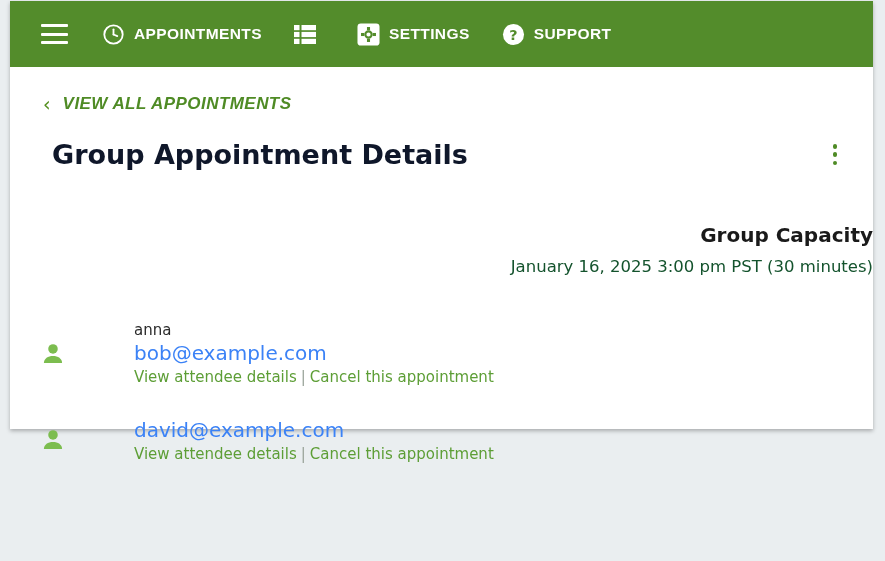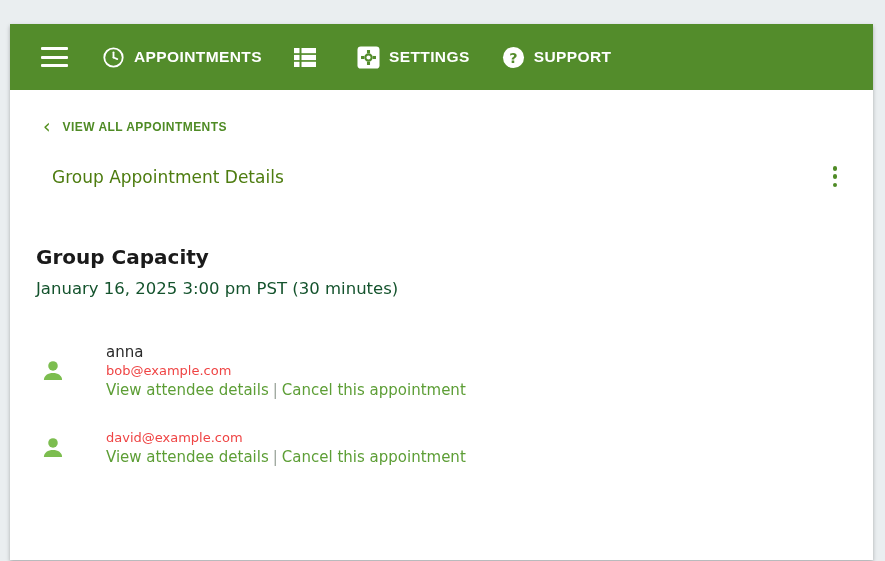--- a/index.html
+++ b/index.html
@@ -11,23 +11,23 @@
     height: 561px;
     background: #eaeef0;
     font-family: "Liberation Sans", sans-serif;
     overflow: hidden;
   }
 
   
   #app-card {
     position: absolute;
     left: 10px;
-    top: 24px;
+    top: 1px;
     width: 863px;
-    height: 536px;
+    height: 428px;
     background: #ffffff;
     box-shadow: 0 2px 4px rgba(0,0,0,0.28);
   }
 
   
   #top-nav {
     height: 66px;
     background: #538c2b;
     display: flex;
     align-items: center;
@@ -93,55 +93,57 @@
   }
   #back-chevron {
     color: #54901f;
     font-size: 19px;
     line-height: 1;
     margin-right: 12px;
     font-family: "DejaVu Sans", sans-serif;
   }
   #back-label {
     color: #4f8b25;
-    font-size: 12px;
+    font-size: 17px;
     font-weight: bold;
     letter-spacing: 0.45px;
+    font-style: italic;
   }
 
   #detail-header {
     display: flex;
     align-items: center;
     justify-content: space-between;
     padding: 24px 28px 0 42px;
   }
   #page-title {
-    font-size: 17px;
-    color: #4d7c0f;
-    font-weight: normal;
+    font-size: 27px;
+    color: #0f172a;
+    font-weight: bold;
     font-family: "DejaVu Sans", "Liberation Sans", sans-serif;
   }
   #kebab-menu {
     display: flex;
     flex-direction: column;
     justify-content: space-between;
     height: 21px;
     padding: 6px 8px;
     cursor: pointer;
   }
   #kebab-menu span {
     display: block;
     width: 4.5px;
     height: 4.5px;
     background: #4f8b25;
     border-radius: 50%;
   }
 
   #capacity-block {
-    padding: 52px 16px 0 26px;
+    padding: 52px 0 0 26px;
+    text-align: right;
   }
   #capacity-title {
     font-size: 20px;
     font-weight: bold;
     color: #1a1a1a;
     margin: 0 0 10px 0;
     font-family: "DejaVu Sans", "Liberation Sans", sans-serif;
   }
   #capacity-datetime {
     font-size: 16.5px;
@@ -150,42 +152,43 @@
   }
 
   #attendee-list {
     margin-top: 44px;
     padding-left: 26px;
   }
   .attendee-row {
     display: flex;
     align-items: center;
     margin-bottom: 29px;
+    gap: 28px;
   }
   .attendee-avatar {
     width: 34px;
     min-width: 34px;
     display: flex;
     justify-content: center;
     align-items: center;
     margin-right: 36px;
   }
   .attendee-info {
     display: flex;
     flex-direction: column;
     line-height: 1.35;
   }
   .attendee-name {
     font-size: 15px;
     color: #2b2b2b;
     font-family: "DejaVu Sans", "Liberation Sans", sans-serif;
   }
   .attendee-email {
-    font-size: 13px;
-    color: #ef4444;
+    font-size: 20px;
+    color: #3b82f6;
     font-family: "DejaVu Sans", "Liberation Sans", sans-serif;
   }
   .attendee-actions {
     font-size: 15px;
     font-family: "DejaVu Sans", "Liberation Sans", sans-serif;
   }
   .attendee-actions a {
     color: #5d9e36;
     text-decoration: none;
     cursor: pointer;

